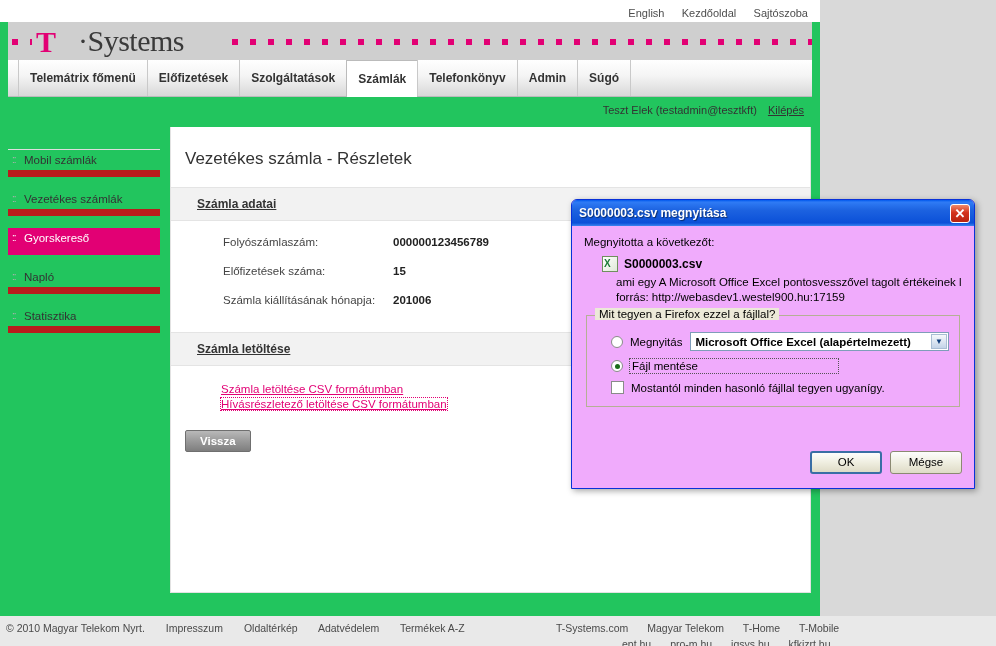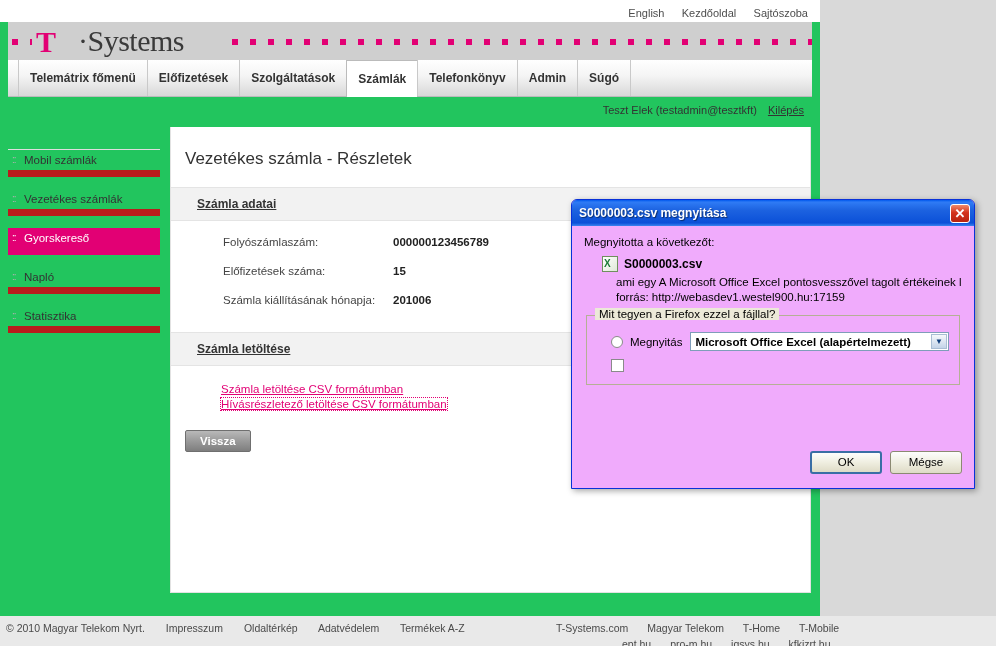--- a/index.html
+++ b/index.html
@@ -572,23 +572,28 @@
 
       <div class="opt-row">
         <div class="radio"></div>
         <div class="opt-label">Megnyitás</div>
         <div class="select">
           <span>Microsoft Office Excel (alapértelmezett)</span>
           <span class="arrow">▼</span>
         </div>
       </div>
 
+      <div class="opt-row focus">
+        <div class="radio checked"></div>
+        <div class="opt-label">Fájl mentése</div>
+      </div>
 
       <div class="opt-row">
         <div class="checkbox"></div>
+        <div class="opt-label">Mostantól minden hasonló fájllal tegyen ugyanígy.</div>
       </div>
     </div>
   </div>
 
   <div class="dlg-buttons">
     <div class="dlg-btn default">OK</div>
     <div class="dlg-btn">Mégse</div>
   </div>
 </div>
 

